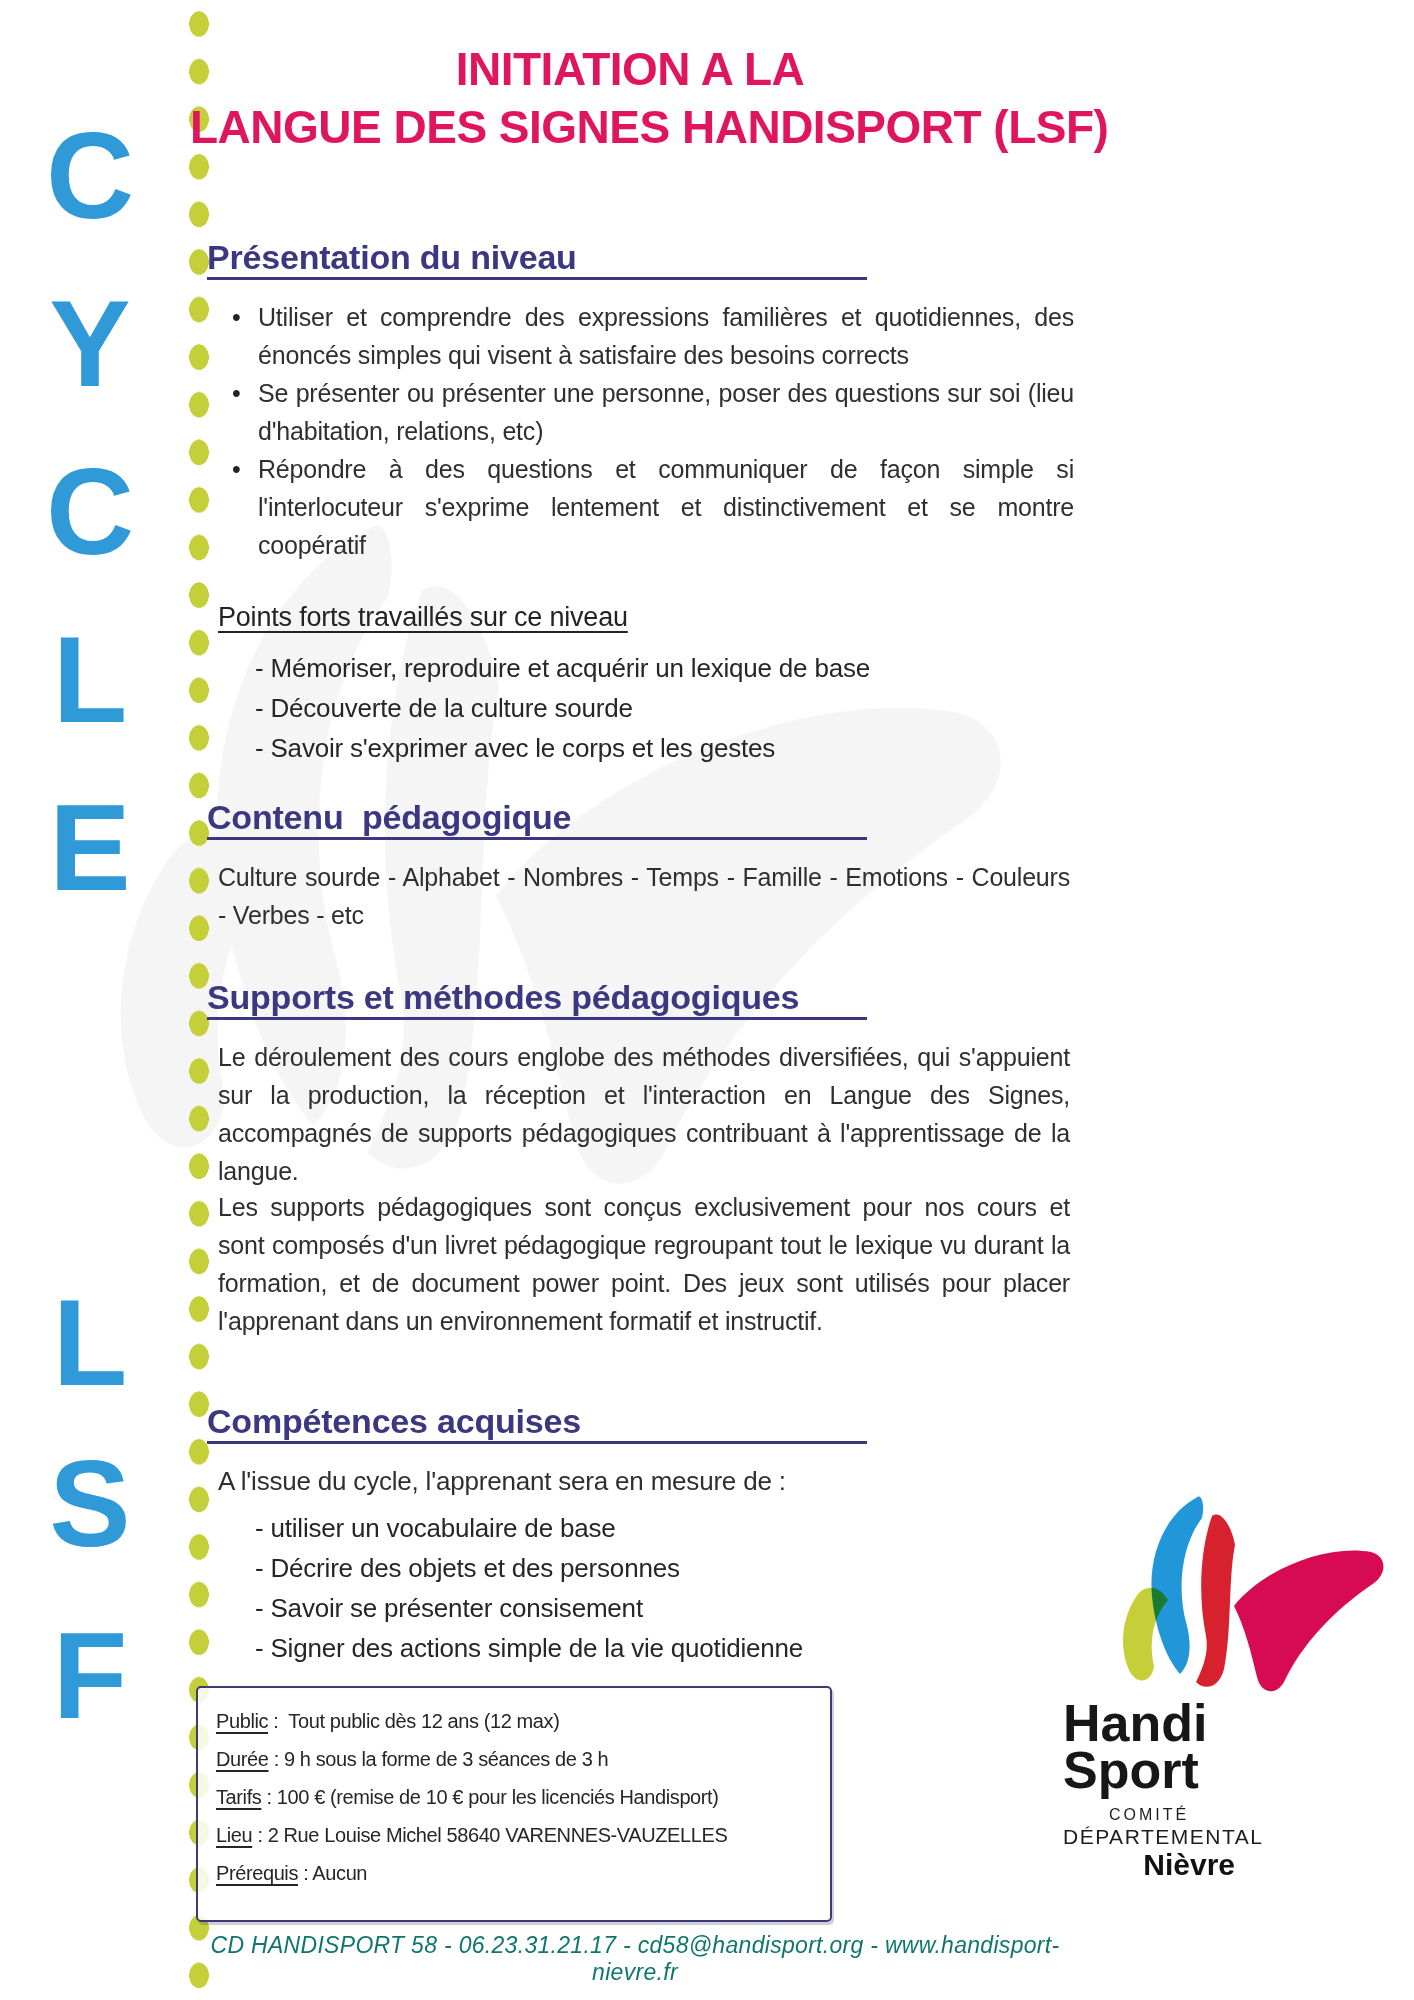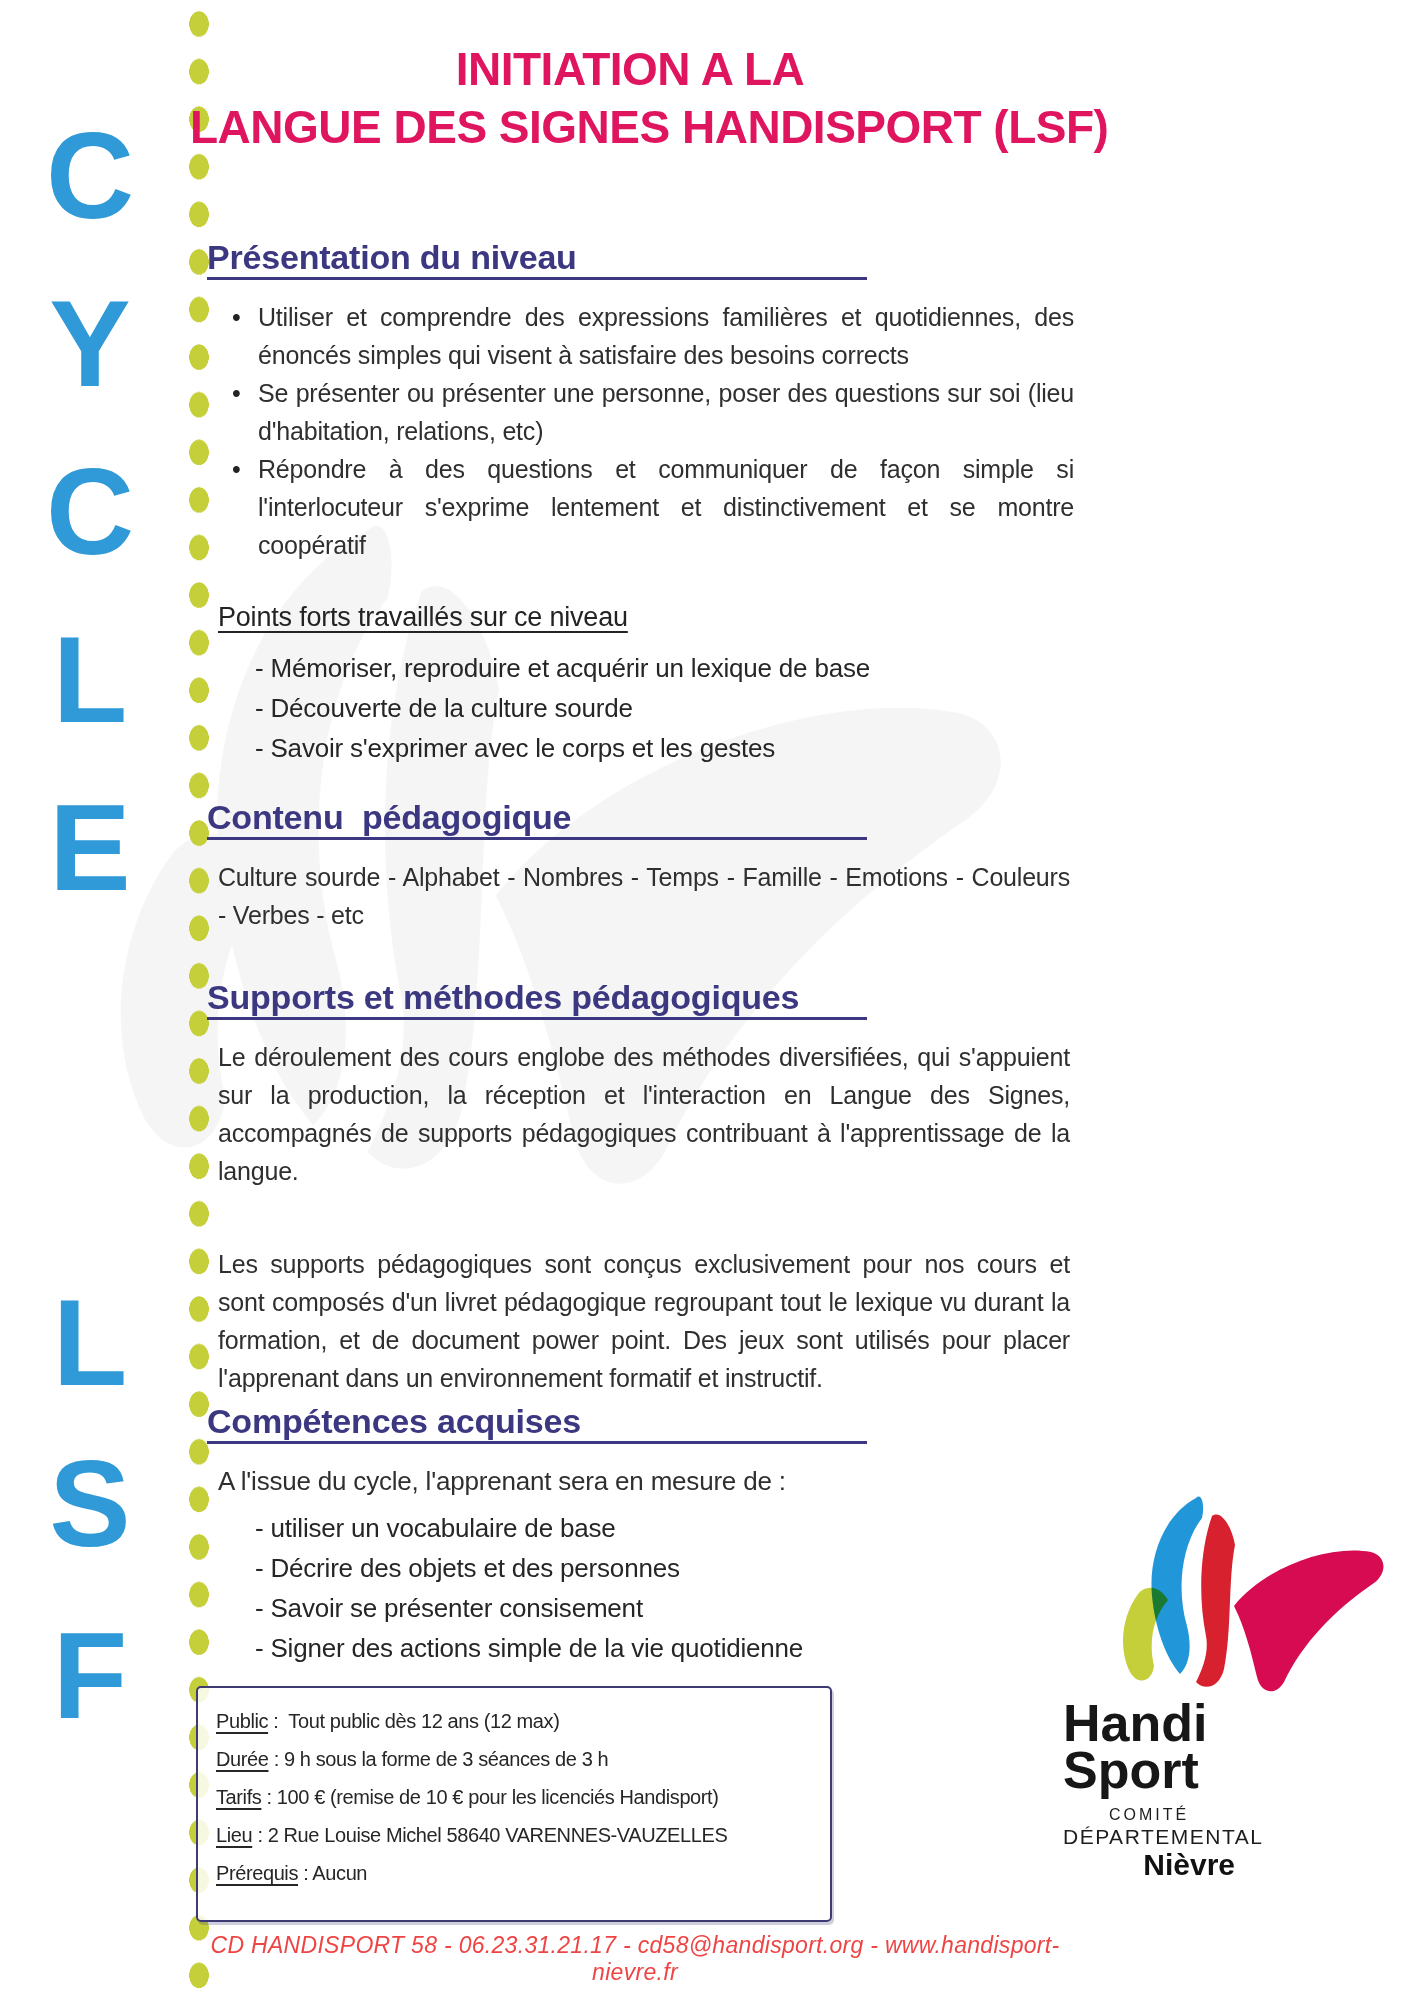--- a/index.html
+++ b/index.html
@@ -80,21 +80,21 @@
   .logo{position:absolute;left:1060px;top:1488px;width:345px;height:400px;}
   .logo-swoosh{position:absolute;left:48px;top:0;}
   .logo-text{position:absolute;left:3px;top:212px;width:172px;color:#171717;}
   .logo-word{font-size:52px;font-weight:bold;line-height:47px;letter-spacing:0px;}
   .logo-comite{margin-top:10px;text-align:center;font-size:16px;letter-spacing:3px;line-height:22px;color:#1d1d1d;}
   .logo-dept{font-size:21px;letter-spacing:1.5px;line-height:22px;color:#1d1d1d;}
   .logo-nievre{text-align:right;font-size:30px;font-weight:bold;line-height:34px;color:#111;}
   
   .footer{
     position:absolute;left:190px;top:1932px;width:890px;text-align:center;
-    font-size:23px;font-style:italic;color:#ef4444;letter-spacing:0.3px;
+    font-size:23px;font-style:italic;color:#0f766e;letter-spacing:0.3px;
   }
 </style>
 </head>
 <body>
 
 <div class="page">
 
   <svg class="watermark" width="980" height="760" viewBox="0 0 290 215">
     <path d="M30 106 C14 128 10 160 22 184 C30 198 44 194 46 178 C40 152 46 128 60 112 C52 98 38 96 30 106 Z" fill="#555"></path>
     <path d="M88 10 C58 26 40 66 44 108 C47 140 58 170 72 186 C82 176 84 158 79 138 C68 100 74 56 94 30 C97 18 94 4 88 10 Z" fill="#555"></path>
@@ -138,21 +138,21 @@
     <div class="item">- Mémoriser, reproduire et acquérir un lexique de base</div>
     <div class="item">- Découverte de la culture sourde</div>
     <div class="item">- Savoir s'exprimer avec le corps et les gestes</div>
   </div>
 
   <div class="section-heading" style="top:798px">Contenu  pédagogique</div>
   <div class="body-text" style="top:858px">Culture sourde - Alphabet - Nombres - Temps - Famille - Emotions - Couleurs - Verbes - etc</div>
 
   <div class="section-heading" style="top:978px">Supports et méthodes pédagogiques</div>
   <div class="body-text" style="top:1038px">Le déroulement des cours englobe des méthodes diversifiées, qui s'appuient sur la production, la réception et l'interaction en Langue des Signes, accompagnés de supports pédagogiques contribuant à l'apprentissage de la langue.</div>
-  <div class="body-text" style="top:1245px">Les supports pédagogiques sont conçus exclusivement pour nos cours et sont composés d'un livret pédagogique regroupant tout le lexique vu durant la formation, et de document power point. Des jeux sont utilisés pour placer l'apprenant dans un environnement formatif et instructif.</div>
+  <div class="body-text" style="top:1188px">Les supports pédagogiques sont conçus exclusivement pour nos cours et sont composés d'un livret pédagogique regroupant tout le lexique vu durant la formation, et de document power point. Des jeux sont utilisés pour placer l'apprenant dans un environnement formatif et instructif.</div>
 
   <div class="section-heading" style="top:1402px">Compétences acquises</div>
   <div class="intro-line" style="top:1466px">A l'issue du cycle, l'apprenant sera en mesure de :</div>
   <div class="plain-list" style="top:1508px">
     <div class="item">- utiliser un vocabulaire de base</div>
     <div class="item">- Décrire des objets et des personnes</div>
     <div class="item">- Savoir se présenter consisement</div>
     <div class="item">- Signer des actions simple de la vie quotidienne</div>
   </div>
 

